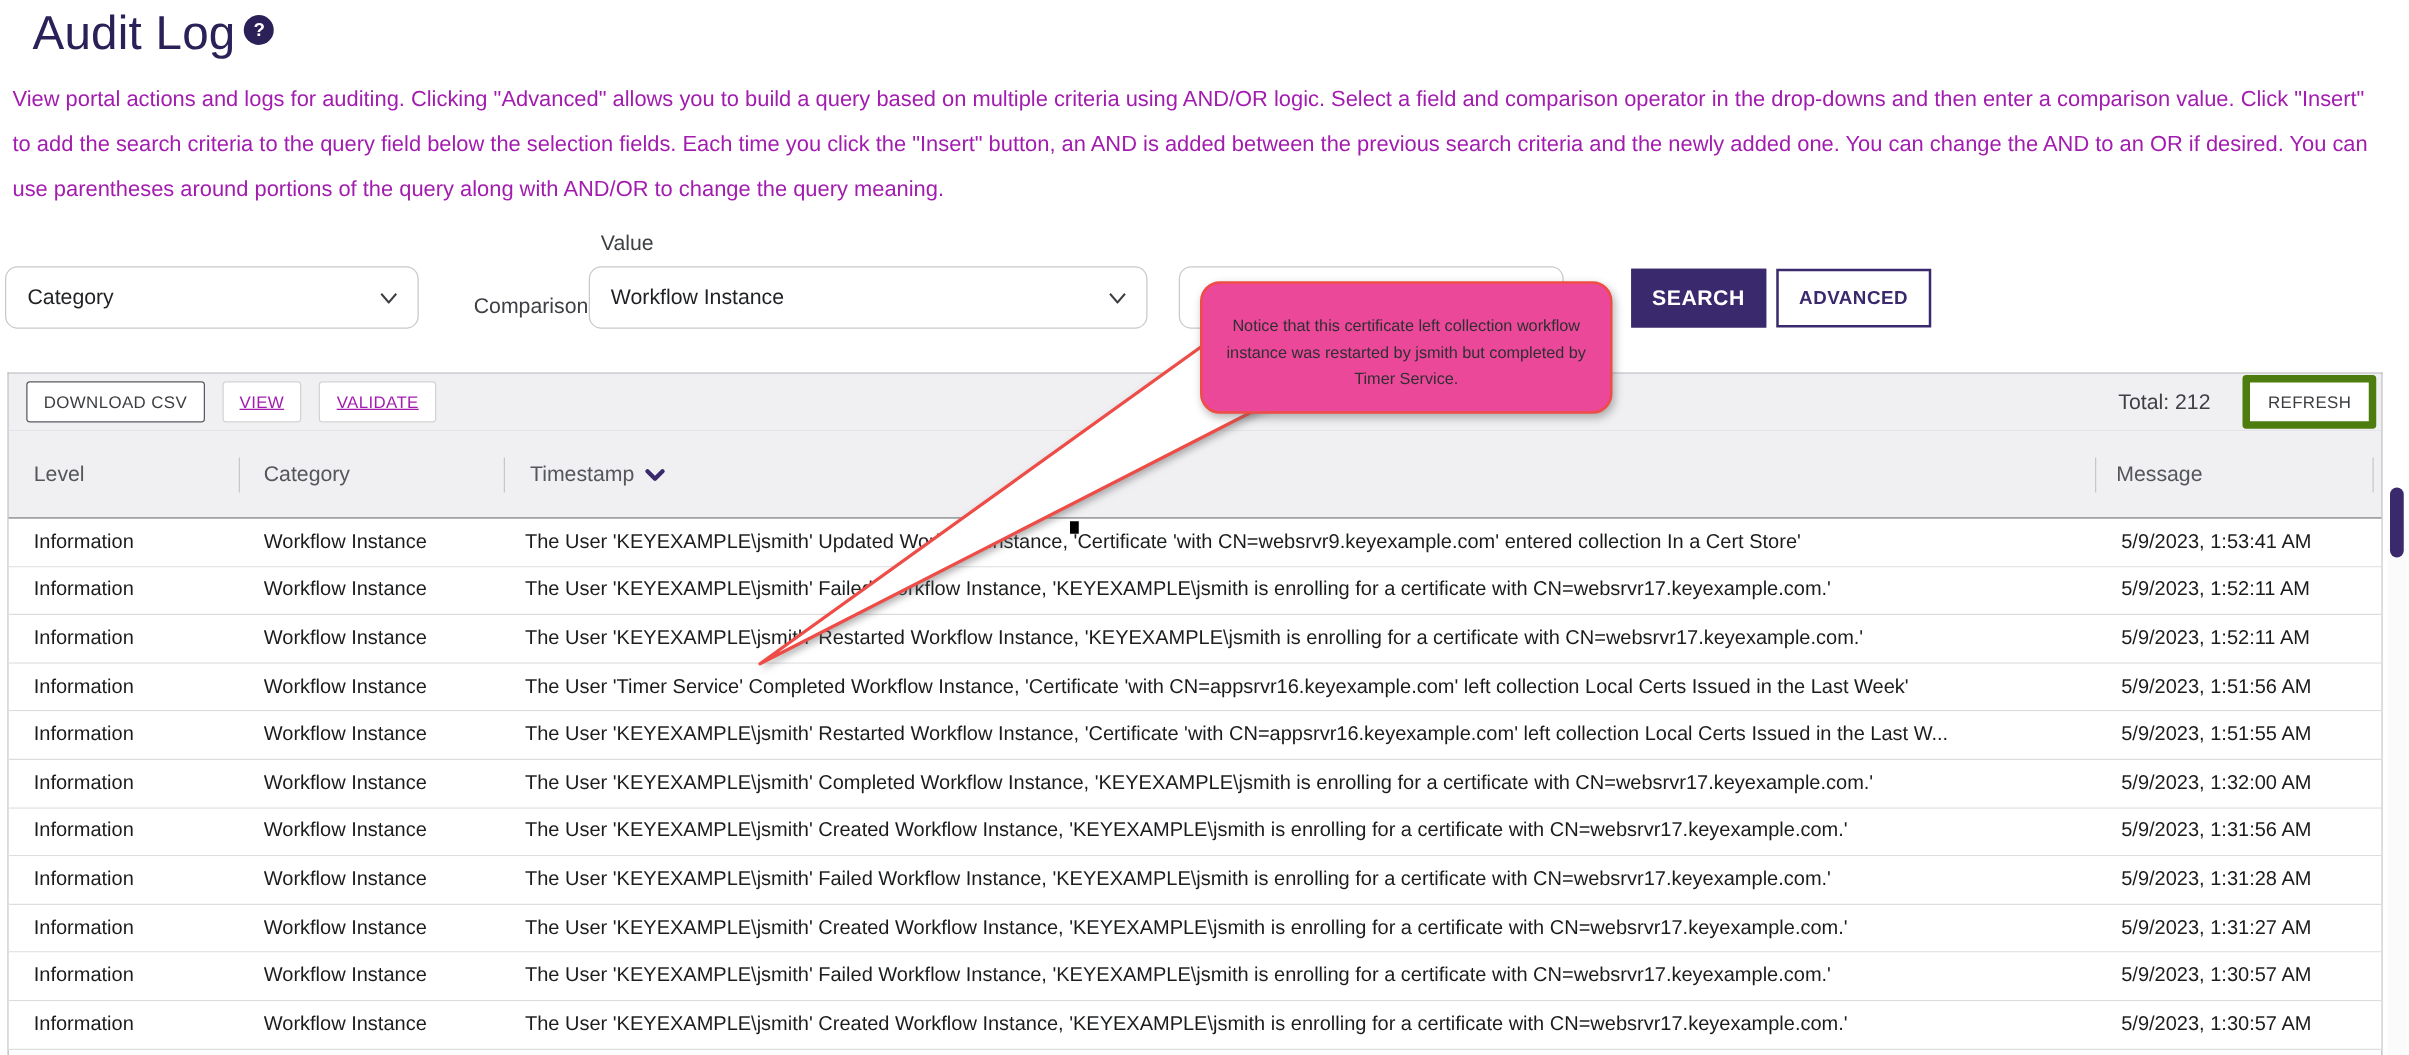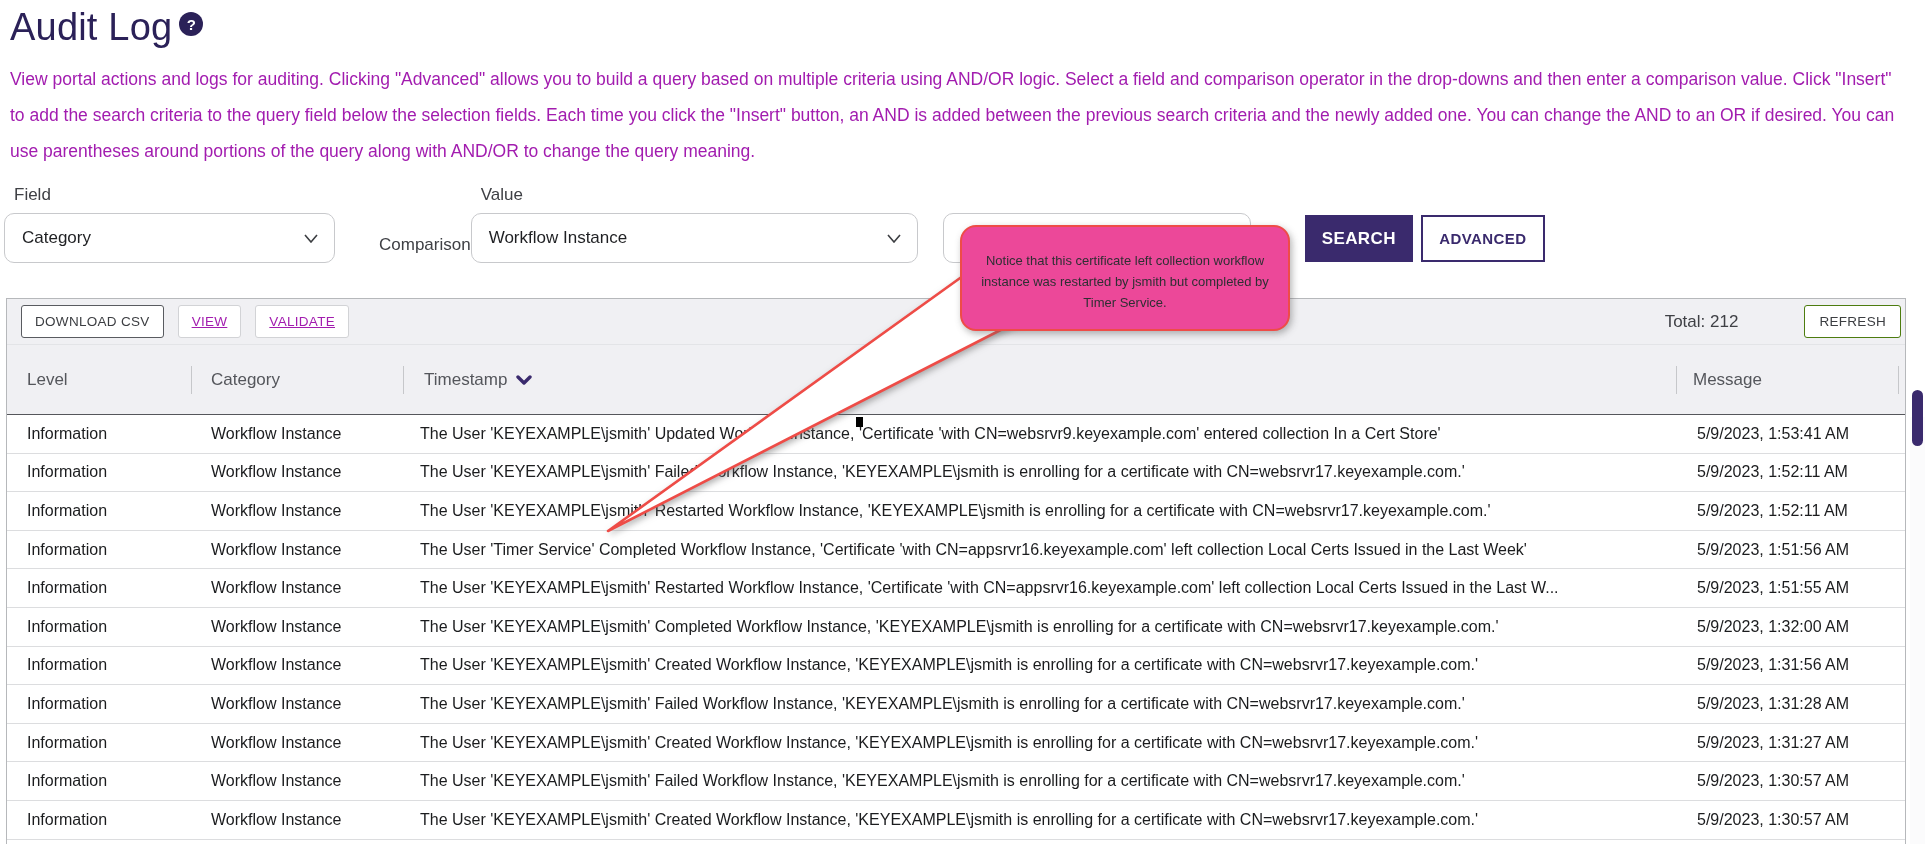--- a/index.html
+++ b/index.html
@@ -1,21 +1,21 @@
 <!DOCTYPE html>
 <html><head>
 <meta charset="utf-8">
 <style>
   * { margin:0; padding:0; box-sizing:border-box; }
   html,body { width:1927px; height:844px; overflow:hidden; background:#ffffff;
     font-family:"Liberation Sans","DejaVu Sans",sans-serif; }
   #app { position:relative; width:1927px; height:844px; background:#fff; }
 
   
-  .page-head { padding:6px 10px 0 10px; display:flex; align-items:flex-start;text-align:center; }
+  .page-head { padding:6px 10px 0 26px; display:flex; align-items:flex-start;text-align:center; }
   .page-title { font-size:38px; font-weight:500; color:#2b2158; letter-spacing:.2px; }
   .help-badge { width:24px; height:24px; border-radius:50%; background:#2b2158; color:#fff;
     font-size:15px; font-weight:bold; display:flex; align-items:center; justify-content:center;
     margin:6px 0 0 7px; cursor:pointer; }
   .page-desc { margin:12px 14px 0 10px; max-width:1895px; font-size:17.5px; line-height:36px; color:#a21caf; }
 
   
   .filter-bar { display:flex; align-items:flex-end; margin:16px 0 0 4px; }
   .filter-group { display:flex; flex-direction:column; }
   .filter-label { font-size:17px; color:#3f4045; margin:0 0 8px 10px; }
@@ -38,22 +38,22 @@
   .grid-wrap { position:absolute; left:6px; top:298px; width:1900px; height:546px;
     border:1px solid #b6b8bb; border-bottom:none; background:#fff; }
   .grid-toolbar { height:46px; background:#f0f0f3; border-bottom:1px solid #e3e4e7;
     display:flex; align-items:center; padding:0 4px 0 14px; }
   .tb-btn { background:#fff; border:1px solid #595b60; border-radius:3px; color:#3c3e42;
     font-size:13.5px; letter-spacing:.3px; padding:8px 13px; margin-right:14px; cursor:pointer;
     font-family:inherit;text-align:center; }
   .tb-btn.disabled { border-color:#d2d3d6; color:#a21caf; cursor:default;text-decoration:underline; }
   .tb-right { margin-left:auto; display:flex; align-items:center; }
   .total-label { font-size:17px; color:#3f4045; margin-right:26px; }
-  .btn-refresh { background:#fff; border:1px solid #4d7c0f; border-radius:3px; color:#3c3e42;
-    font-size:13.5px; letter-spacing:.3px; padding:8px 14px; cursor:pointer; font-family:inherit;margin-left:40px; }
+  .btn-refresh { background:#fff; border:6px solid #4d7c0f; border-radius:3px; color:#3c3e42;
+    font-size:13.5px; letter-spacing:.3px; padding:8px 14px; cursor:pointer; font-family:inherit; }
 
   .grid-header { height:70px; background:#f0f0f3; border-bottom:1px solid #55565b;
     display:grid; grid-template-columns:185px 212px 1273px 222px 1fr; align-items:center; }
   .gh-cell { font-size:17px; color:#54565b; position:relative; height:100%;
     display:flex; align-items:center; }
   .gh-cell .sep { position:absolute; right:0; top:21px; height:28px; width:1px; background:#c6c7ca; }
   .gh-level { padding-left:20px; } .gh-cat { padding-left:19px; }
   .gh-msg { padding-left:16px; } .gh-ts { padding-left:20px; }
   .sort-icon { margin-left:9px; width:16px; height:10px; }
 
@@ -87,21 +87,20 @@
 <div id="app">
 
   <div class="page-head">
     <div class="page-title">Audit Log</div>
     <div class="help-badge">?</div>
   </div>
   <div class="page-desc">View portal actions and logs for auditing. Clicking "Advanced" allows you to build a query based on multiple criteria using AND/OR logic. Select a field and comparison operator in the drop-downs and then enter a comparison value. Click "Insert" to add the search criteria to the query field below the selection fields. Each time you click the "Insert" button, an AND is added between the previous search criteria and the newly added one. You can change the AND to an OR if desired. You can use parentheses around portions of the query along with AND/OR to change the query meaning.</div>
 
   <div class="filter-bar">
     <div class="filter-group">
-      <div class="filter-label">Field</div>
       <div class="select w-field">
         <span>Category</span>
         <svg class="chev" viewBox="0 0 14 9">
             <polyline points="1,1 7,8 13,1" fill="none" stroke="#3c3e42" stroke-width="1.6"></polyline>
           </svg>
       </div>
     </div>
     <div class="filter-group">
       <div class="filter-label">Comparison</div>
     </div>

